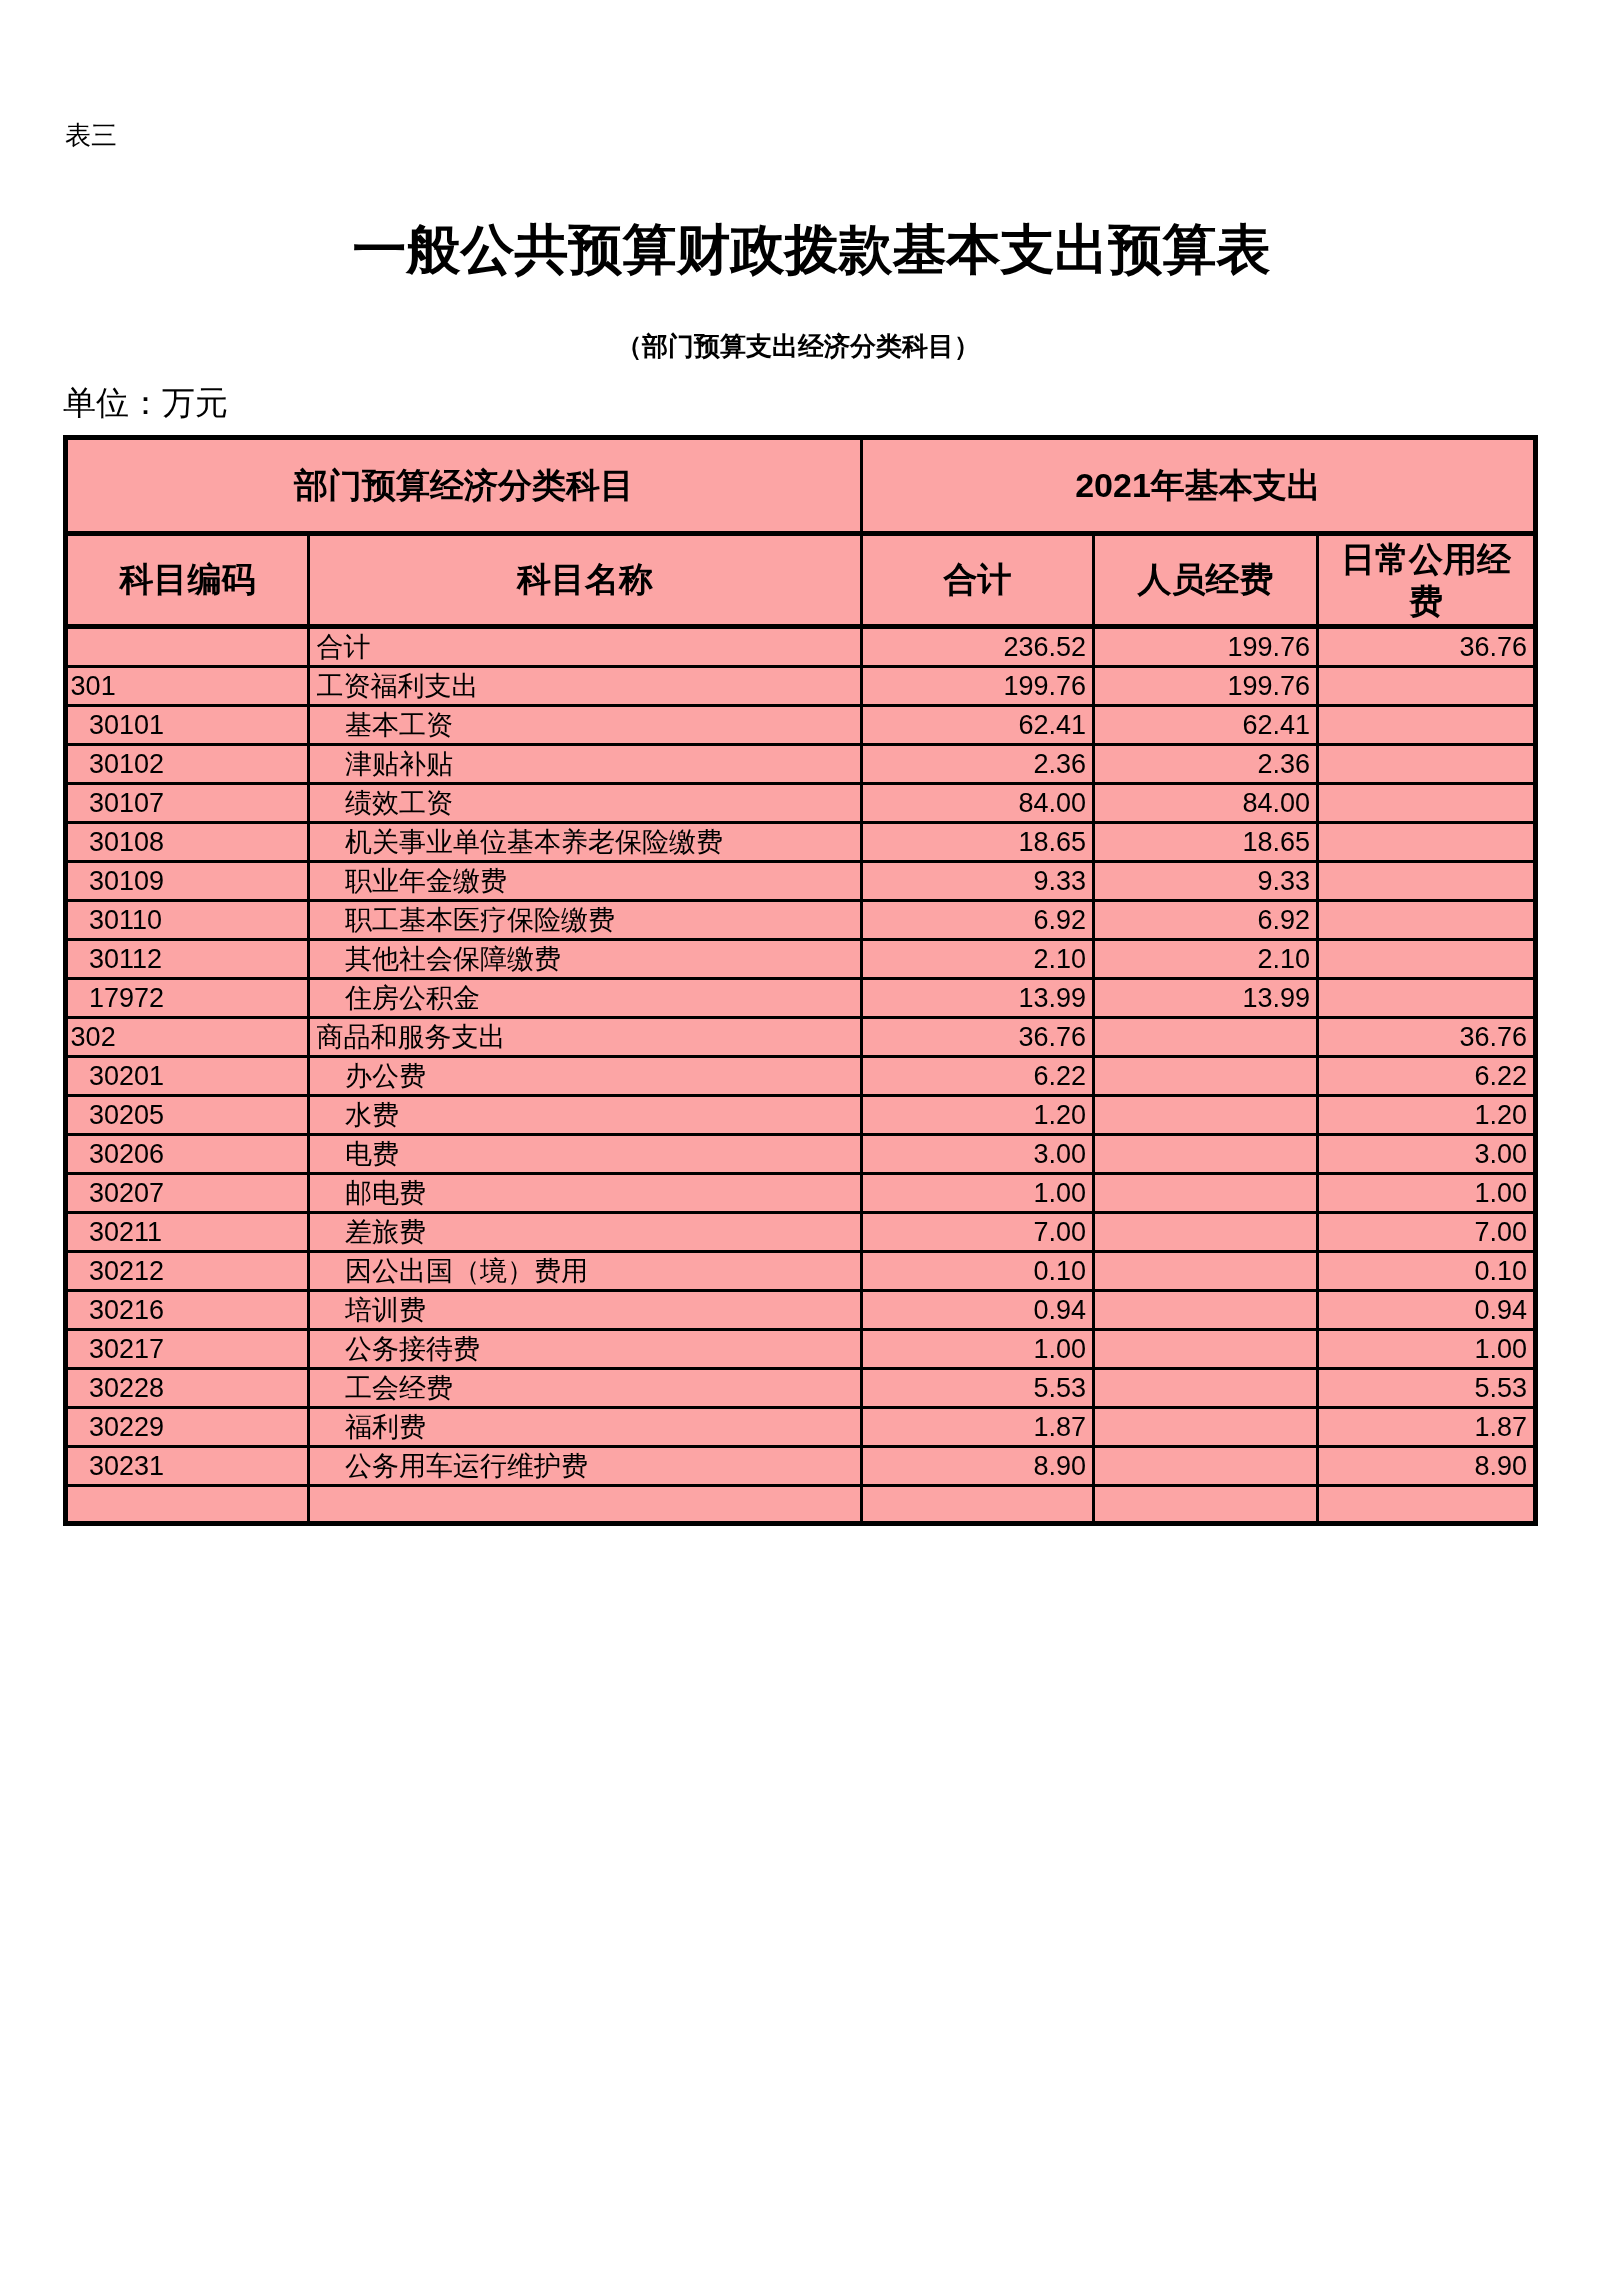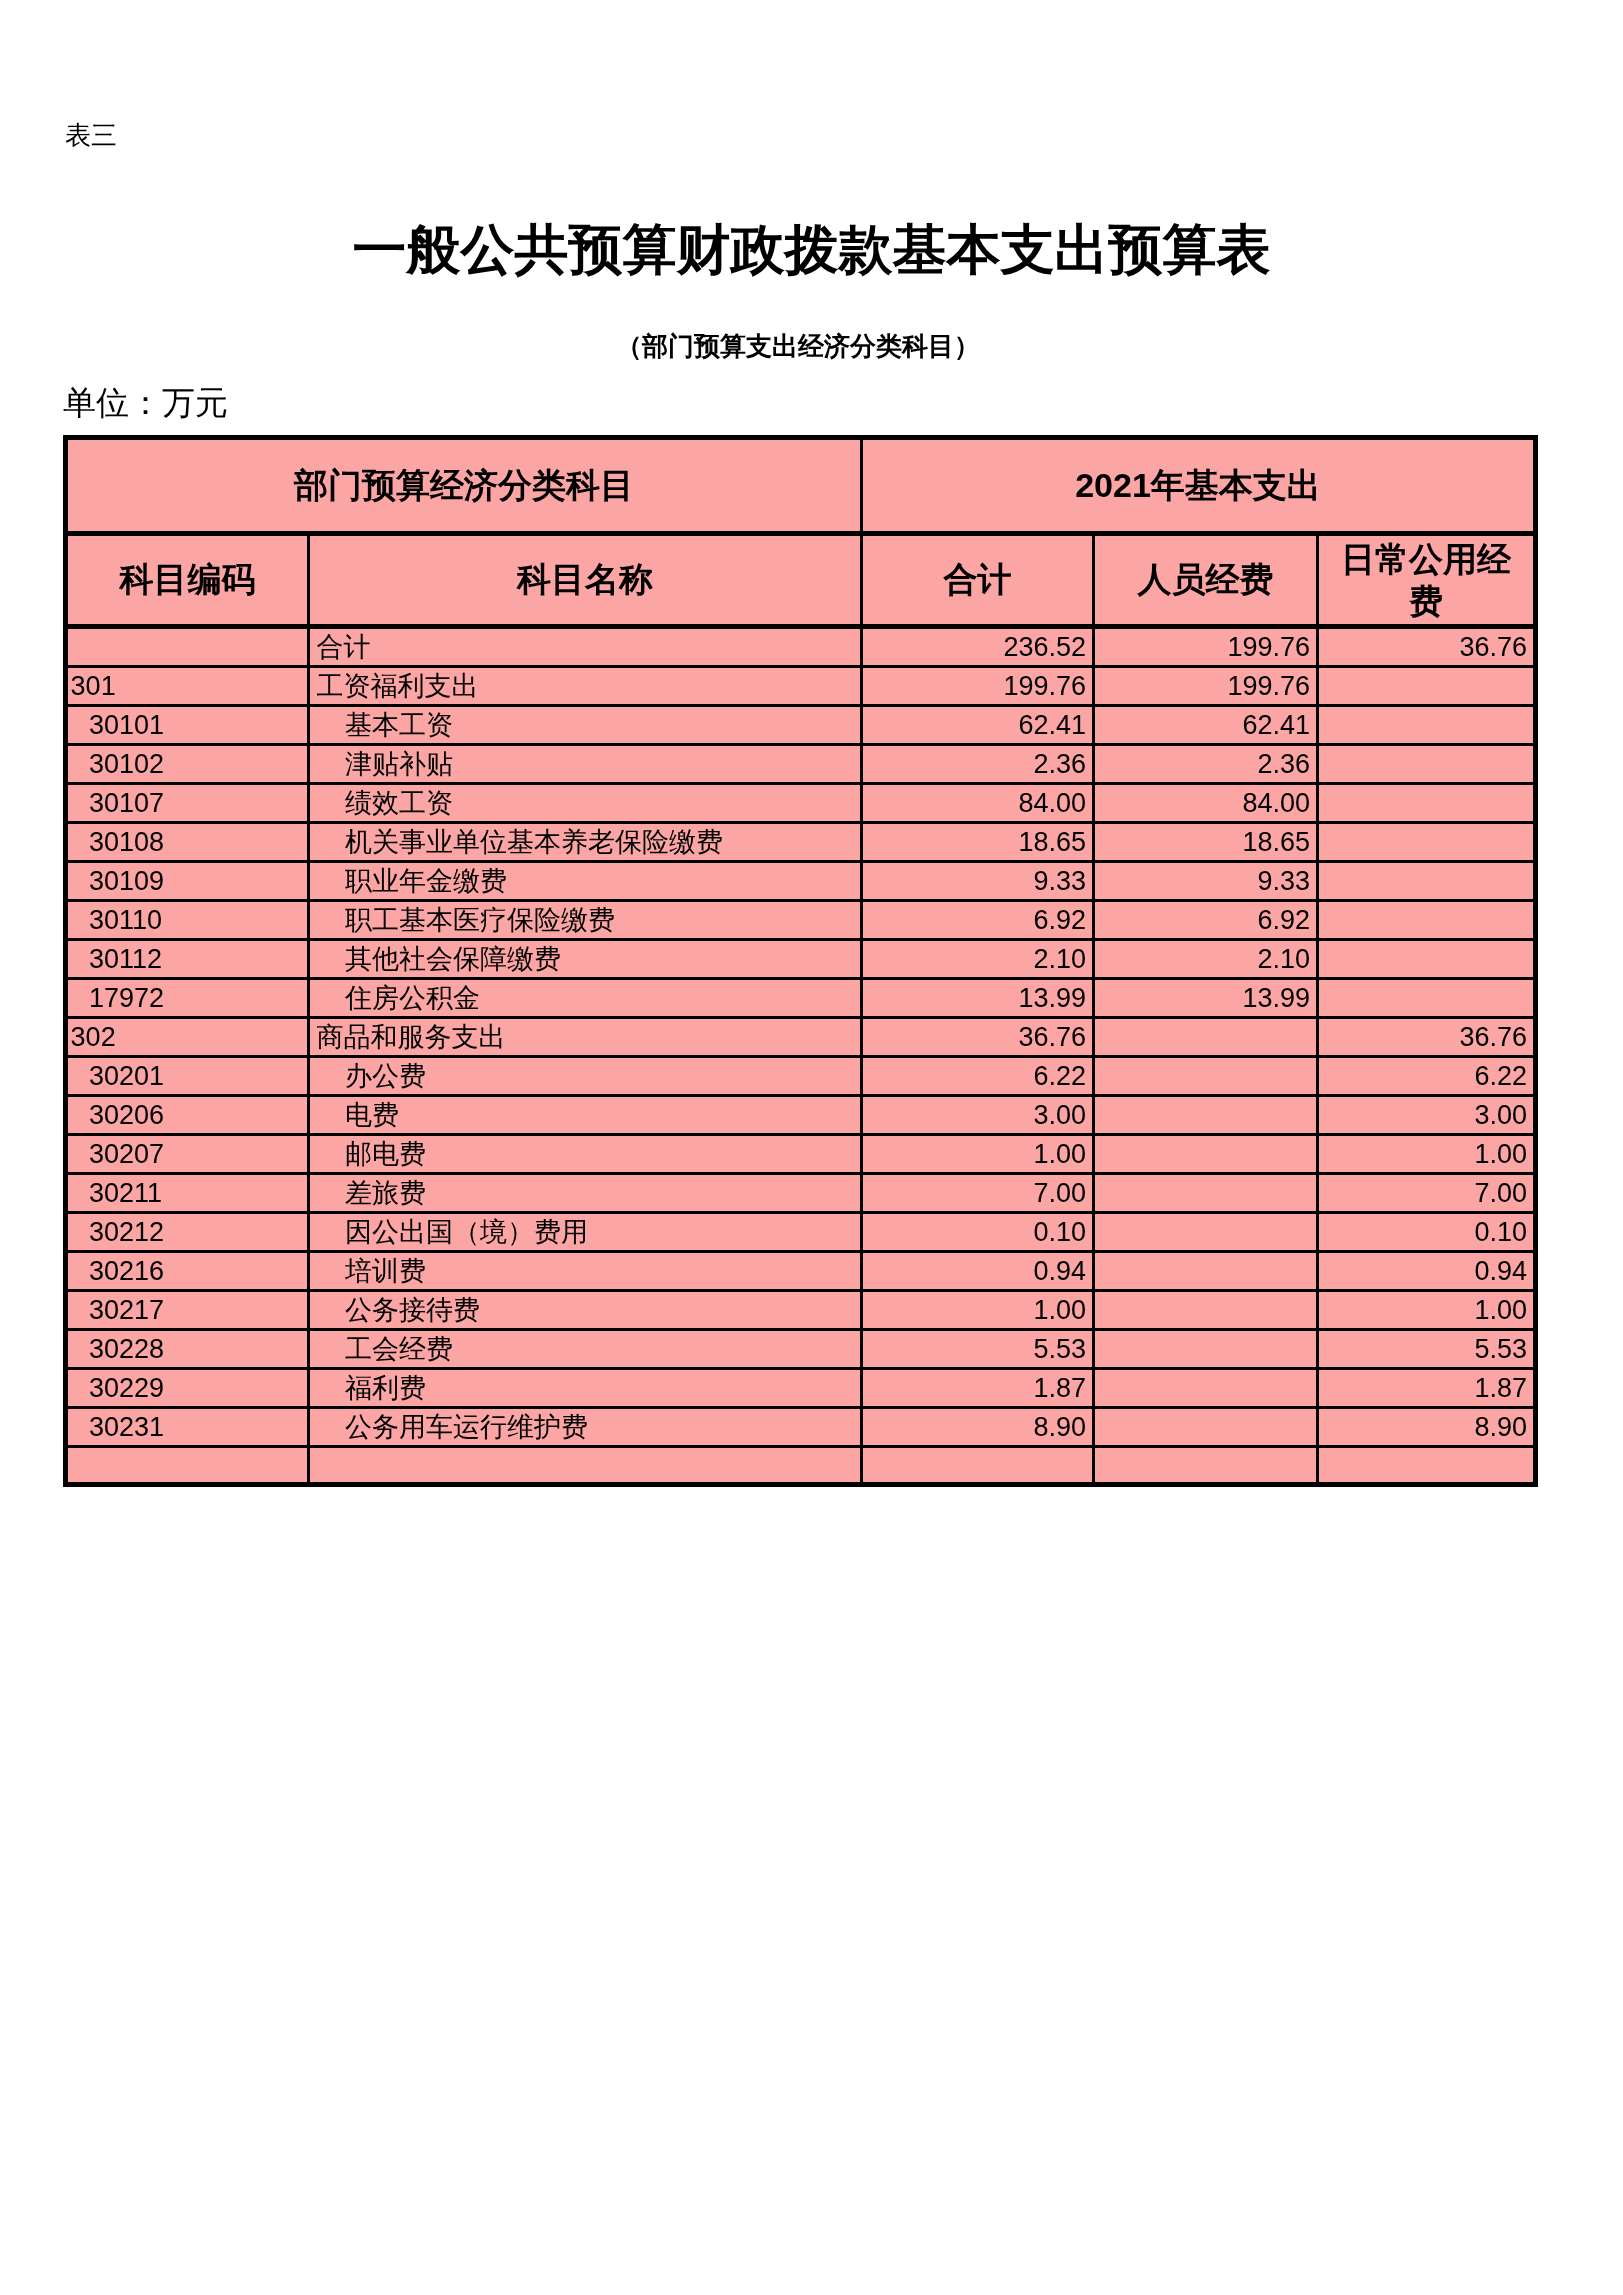--- a/index.html
+++ b/index.html
@@ -177,20 +177,27 @@
     <td class="num">36.76</td>
   </tr>
         <tr class="indent">
     <td class="code">30201</td>
     <td class="name">办公费</td>
     <td class="num">6.22</td>
     <td class="num"></td>
     <td class="num">6.22</td>
   </tr>
         <tr class="indent">
+    <td class="code">30205</td>
+    <td class="name">水费</td>
+    <td class="num">1.20</td>
+    <td class="num"></td>
+    <td class="num">1.20</td>
+  </tr>
+        <tr class="indent">
     <td class="code">30206</td>
     <td class="name">电费</td>
     <td class="num">3.00</td>
     <td class="num"></td>
     <td class="num">3.00</td>
   </tr>
         <tr class="indent">
     <td class="code">30207</td>
     <td class="name">邮电费</td>
     <td class="num">1.00</td>

